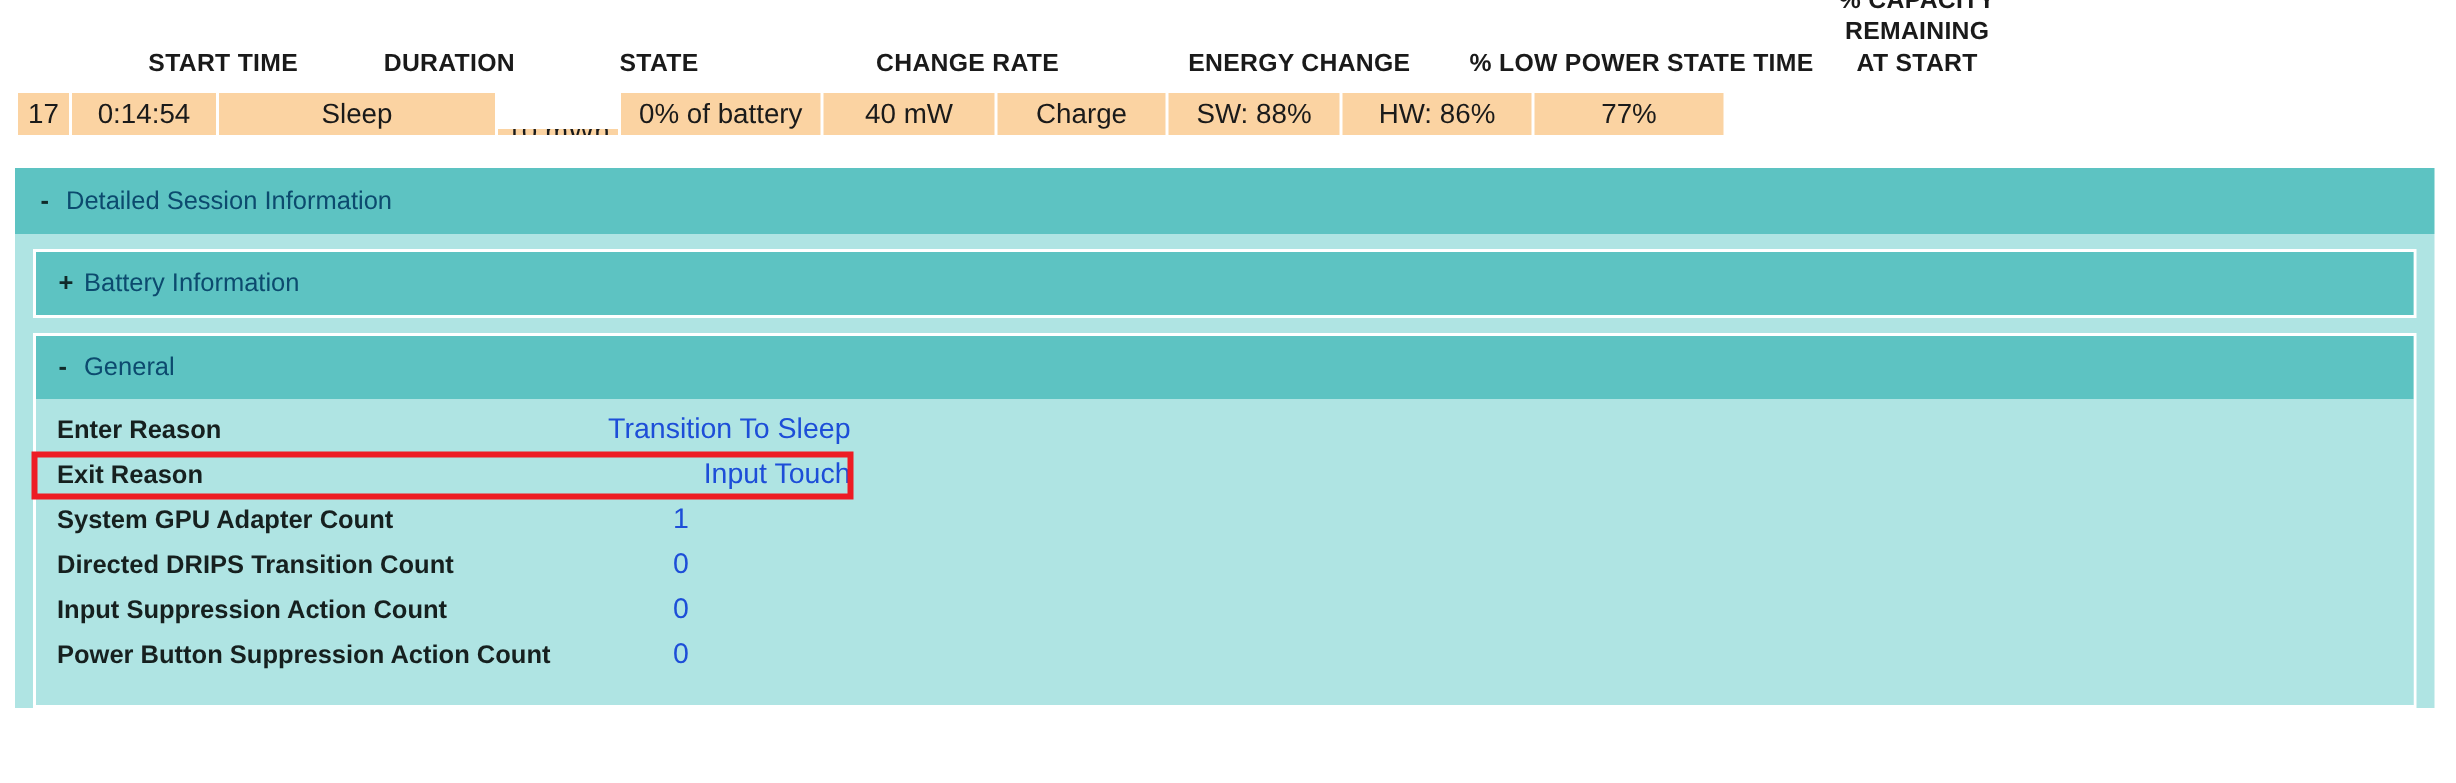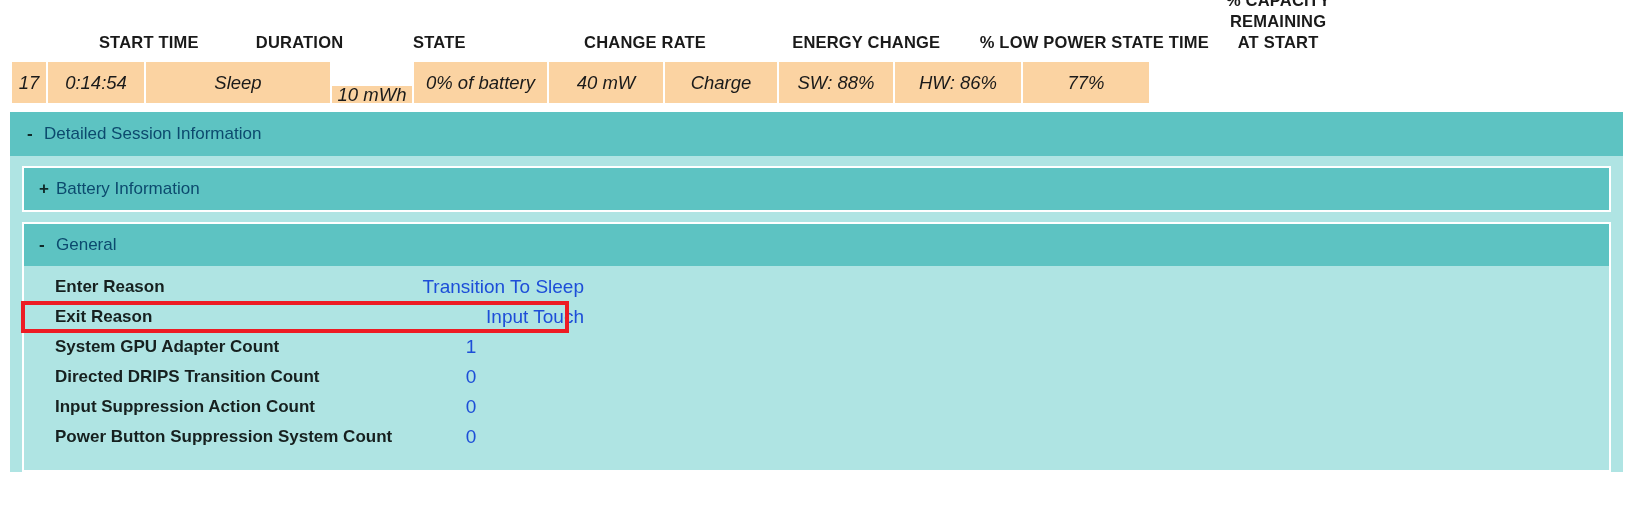--- a/index.html
+++ b/index.html
@@ -34,22 +34,21 @@
     font-weight: 600;
     color: #1a1a1a;
     letter-spacing: 0.2px;
     text-align: center;
     line-height: 1.28;
     padding-bottom: 9px;
     white-space: pre-line;
   }
   .summary-row {
     display: flex;
-    height: 41px;
-    font-style: italic;
+    height: 28px;
   }
   .summary-row .dcell {
     background: #FBD3A2;
     font-size: 18.5px;
     color: #1a1a1a;
     display: flex;
     align-items: center;
     justify-content: center;
     margin-right: 2px;
     overflow: hidden;
@@ -116,21 +115,20 @@
     border: 2px solid #ffffff;
     margin-bottom: 10px;
   }
   .panel-inner .panel-head {
     height: 42px;
     padding-left: 15px;
   }
   .panel-inner .inner-body {
     background: #AFE4E3;
     padding: 6px 0 18px 0;
-    margin-left: 17px;
   }
 
   
   .kv-row {
     position: relative;
     display: flex;
     align-items: center;
     height: 30px;
   }
   .kv-key {
@@ -244,21 +242,21 @@
             <div class="kv-key">Directed DRIPS Transition Count</div>
             <div class="kv-val num">0</div>
           </div>
 
           <div class="kv-row">
             <div class="kv-key">Input Suppression Action Count</div>
             <div class="kv-val num">0</div>
           </div>
 
           <div class="kv-row">
-            <div class="kv-key">Power Button Suppression System Count</div>
+            <div class="kv-key">Power Button Suppression Action Count</div>
             <div class="kv-val num">0</div>
           </div>
 
         </div>
       </div>
 
     </div>
   </div>
 
   <div class="highlight-box" style="top: 301px; left: 21px; height: 32px; width: 548px;"></div>

